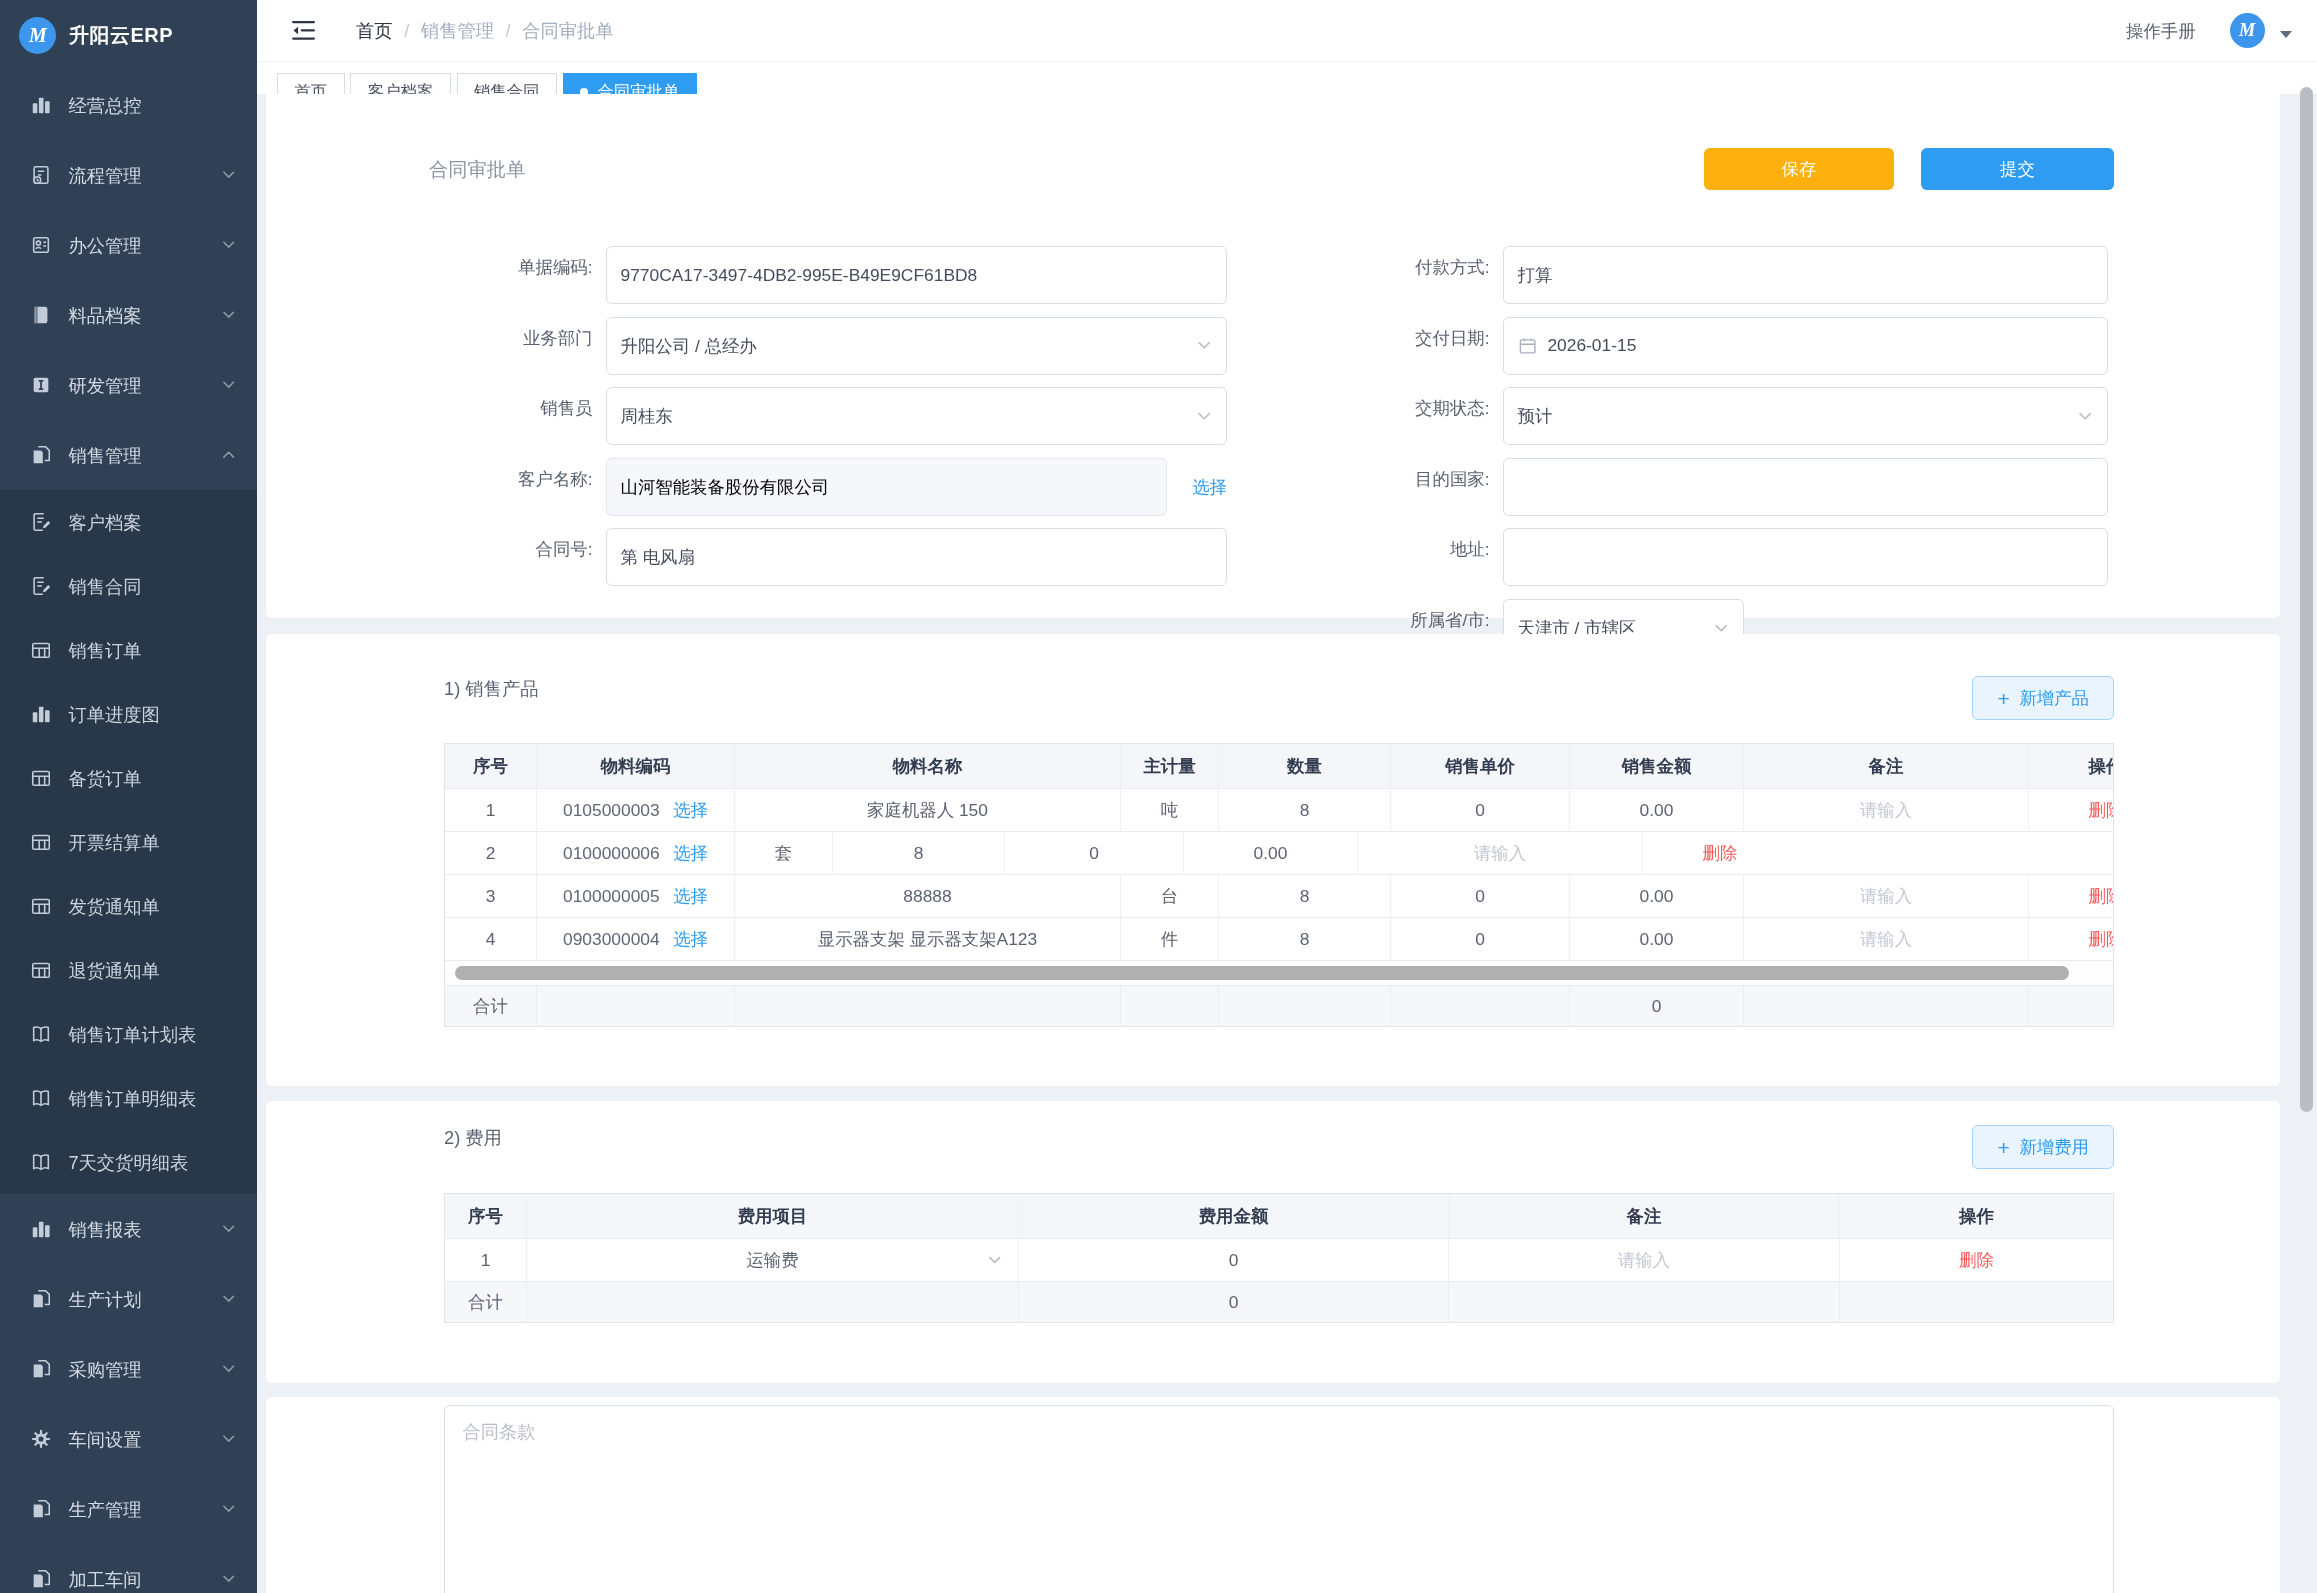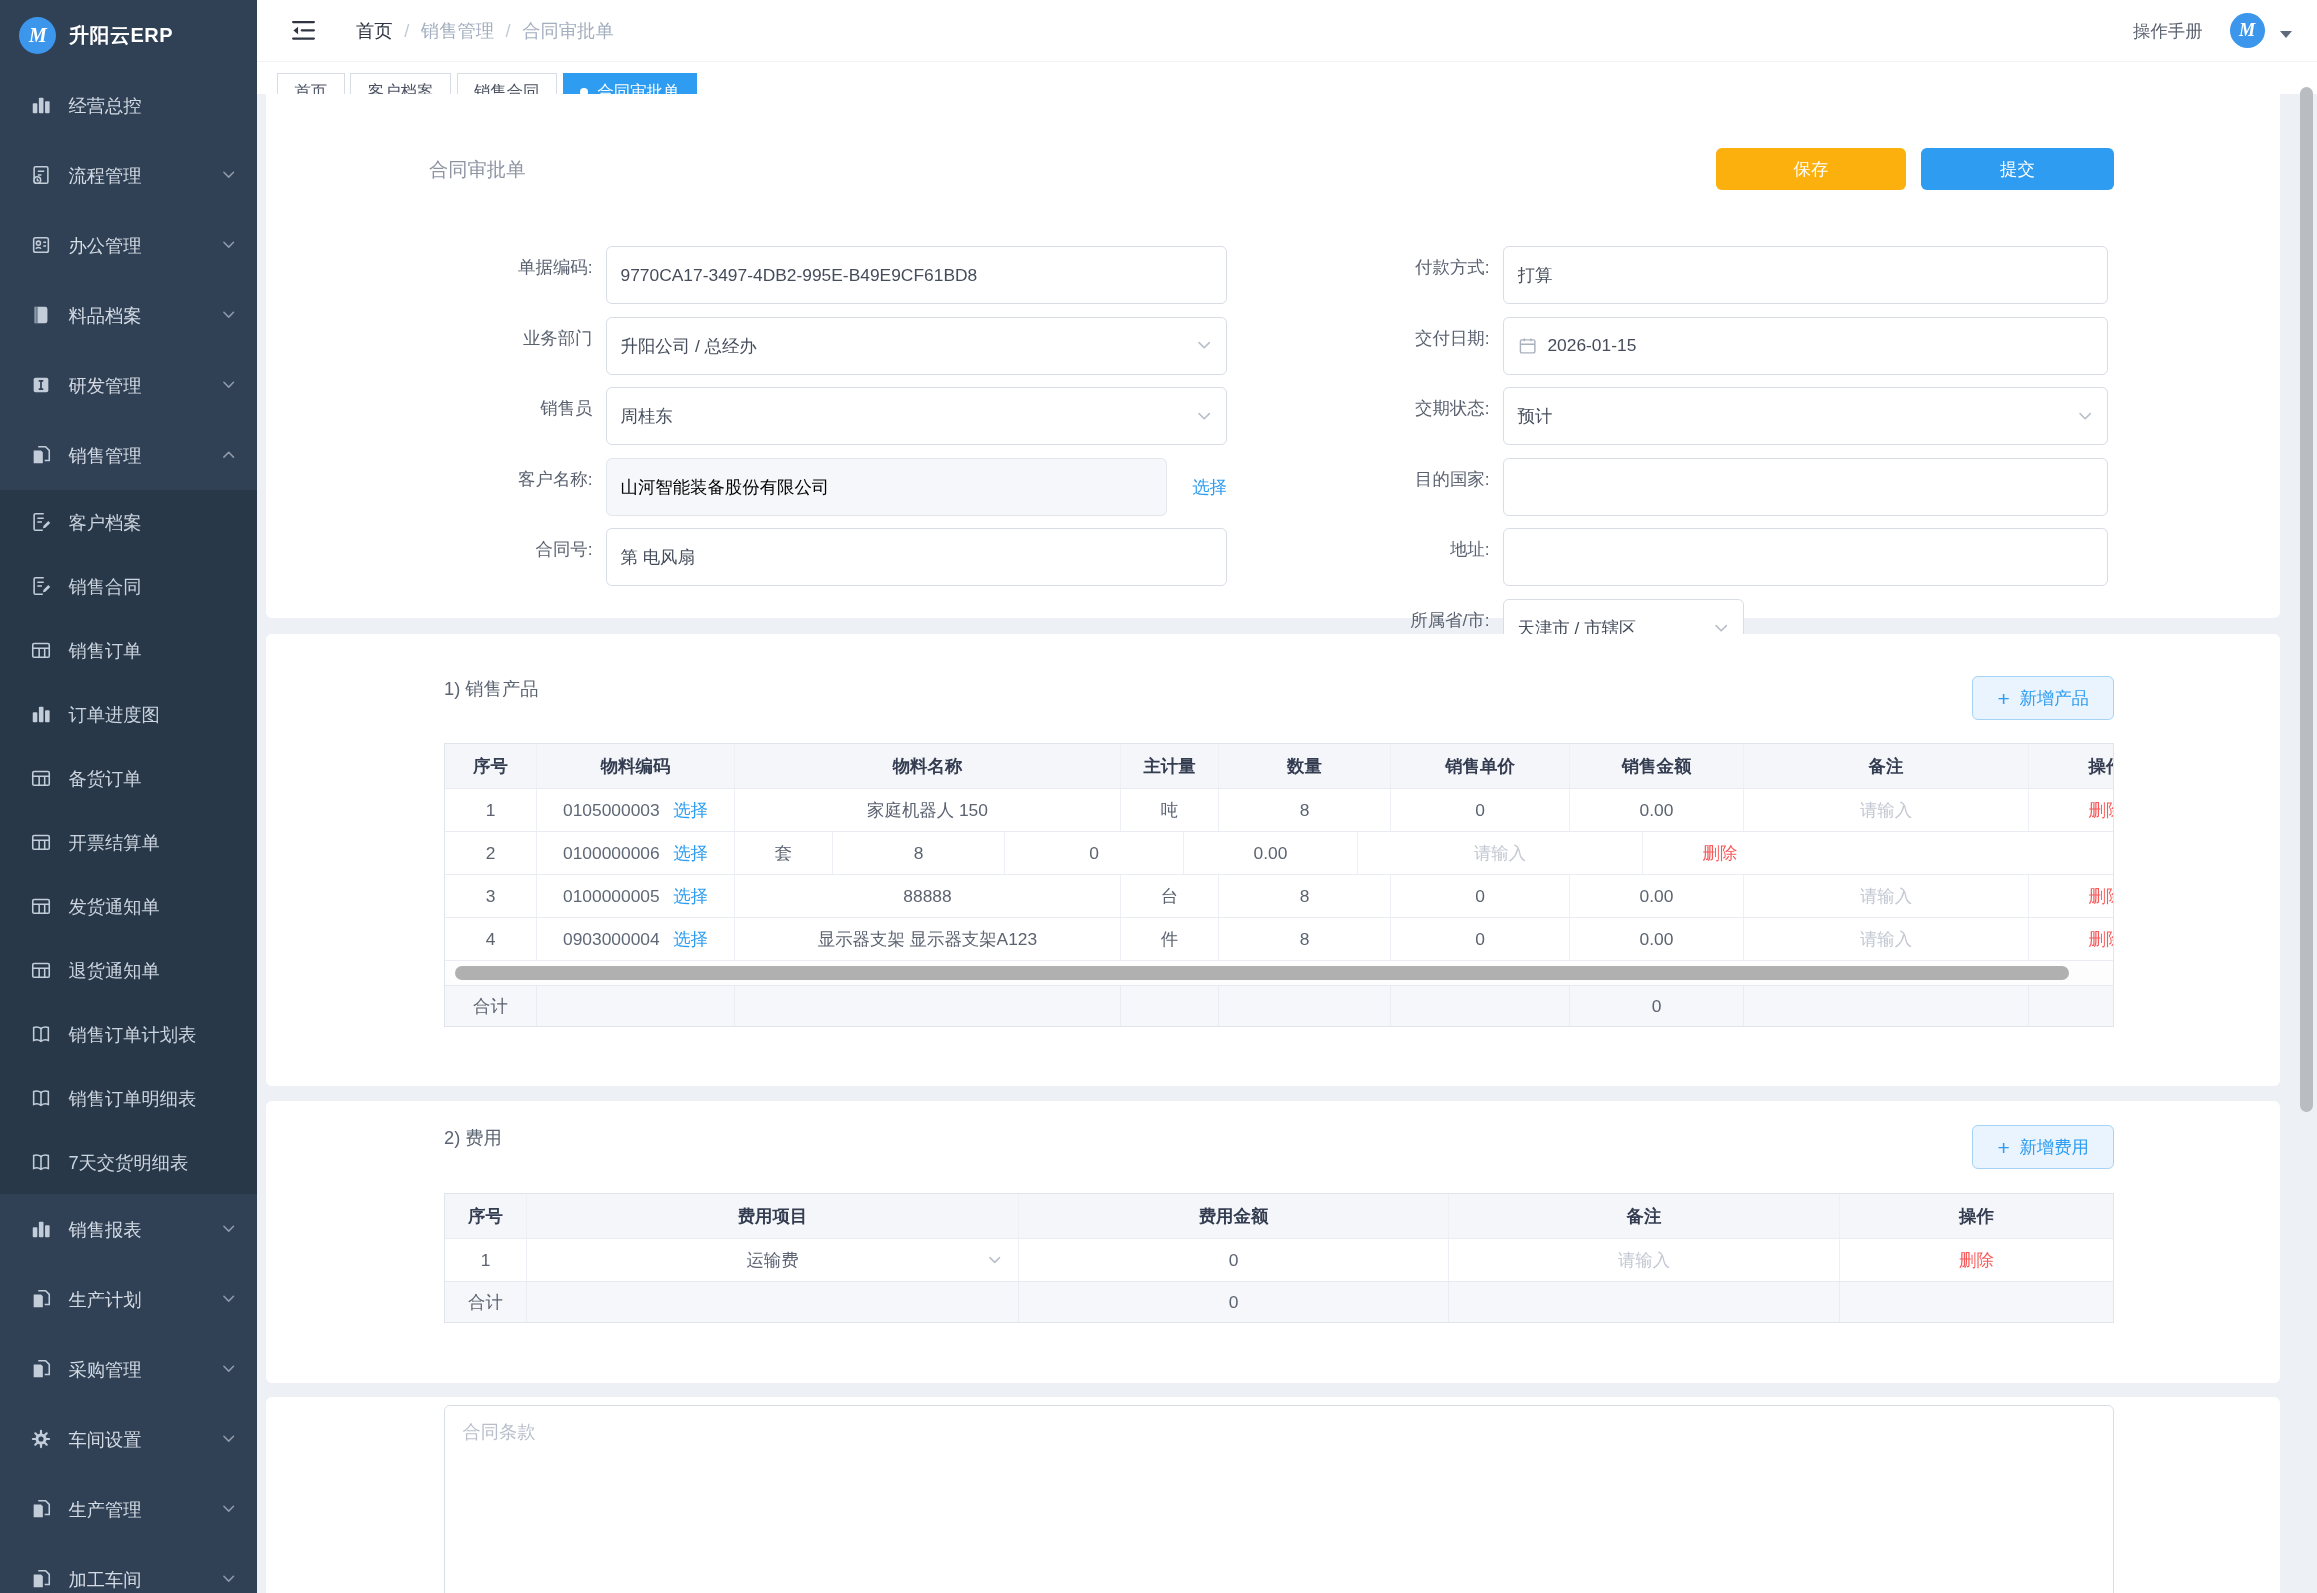--- a/index.html
+++ b/index.html
@@ -23,21 +23,21 @@
 
   
   .header{position:absolute;left:257px;top:0;width:2060px;height:62px;background:#fff;display:flex;align-items:center;
           padding:0 25px 0 35px;border-bottom:1px solid #f1f3f6;}
   .toggle{width:23px;height:21px;margin-right:41px;cursor:pointer;flex-shrink:0;}
   .crumbs{display:flex;align-items:center;gap:11.6px;font-size:18.3px;white-space:nowrap;}
   .crumb-home{color:#2f3542;}
   .crumb-sep{color:#c3cad6;}
   .crumb{color:#a3aebf;}
   .spacer{flex:1;}
-  .manual{font-size:17.4px;color:#5c6370;margin-right:27px;cursor:pointer;}
+  .manual{font-size:17.4px;color:#5c6370;margin-right:34px;cursor:pointer;}
   .avatar{width:35px;height:35px;border-radius:50%;background:#3b96ec;color:#fff;display:flex;align-items:center;justify-content:center;
           font-style:italic;font-weight:bold;font-size:18.3px;font-family:"Liberation Serif",serif;margin-right:15.4px;cursor:pointer;}
   .caret{width:0;height:0;border-left:6.8px solid transparent;border-right:6.8px solid transparent;border-top:7.7px solid #5f6b7c;margin-top:7.7px;cursor:pointer;}
 
   
   .tabbar{position:absolute;left:257px;top:62px;width:2060px;height:32px;background:#fff;overflow:hidden;}
   .tabs{display:flex;gap:5.8px;padding:10.6px 0 0 20px;}
   .tab{height:39px;border:1px solid #d8dce5;background:#fff;color:#4a5160;font-size:16.4px;display:flex;align-items:center;
        padding:0 16.4px;white-space:nowrap;cursor:pointer;}
   .tab.active{background:#2e9cf0;border-color:#2e9cf0;color:#fff;}
@@ -45,21 +45,21 @@
 
   
   .panel{position:absolute;left:266px;width:2014px;background:#fff;border-radius:5.8px;}
   #panel-form{top:94px;height:524px;border-radius:0 0 5.8px 5.8px;}
   #panel-products{top:634px;height:452px;}
   #panel-fees{top:1101px;height:282px;}
   #panel-terms{top:1397px;height:290px;}
 
   .panel-head{display:flex;align-items:center;justify-content:space-between;padding:54px 166px 0 163px;}
   .panel-title{font-size:19.3px;color:#8d95a2;}
-  .head-btns{display:flex;gap:15px;}
+  .head-btns{display:flex;gap:27px;}
   .btn{height:42px;border:none;border-radius:5.8px;font-size:17.4px;color:#fff;cursor:pointer;font-family:inherit;}
   .btn-save{width:190px;background:#fcb00e;}
   .btn-submit{width:193px;background:#2e9cf0;}
 
   
   .form{display:flex;padding:56px 0 0 163px;}
   .fcol-left{width:798px;}
   .fcol-right{width:782px;margin-left:99px;}
   .frow{display:flex;margin-bottom:12.6px;}
   .flabel{width:177px;padding-right:13.5px;text-align:right;font-size:17.4px;color:#5a6270;line-height:42px;white-space:nowrap;flex-shrink:0;}

